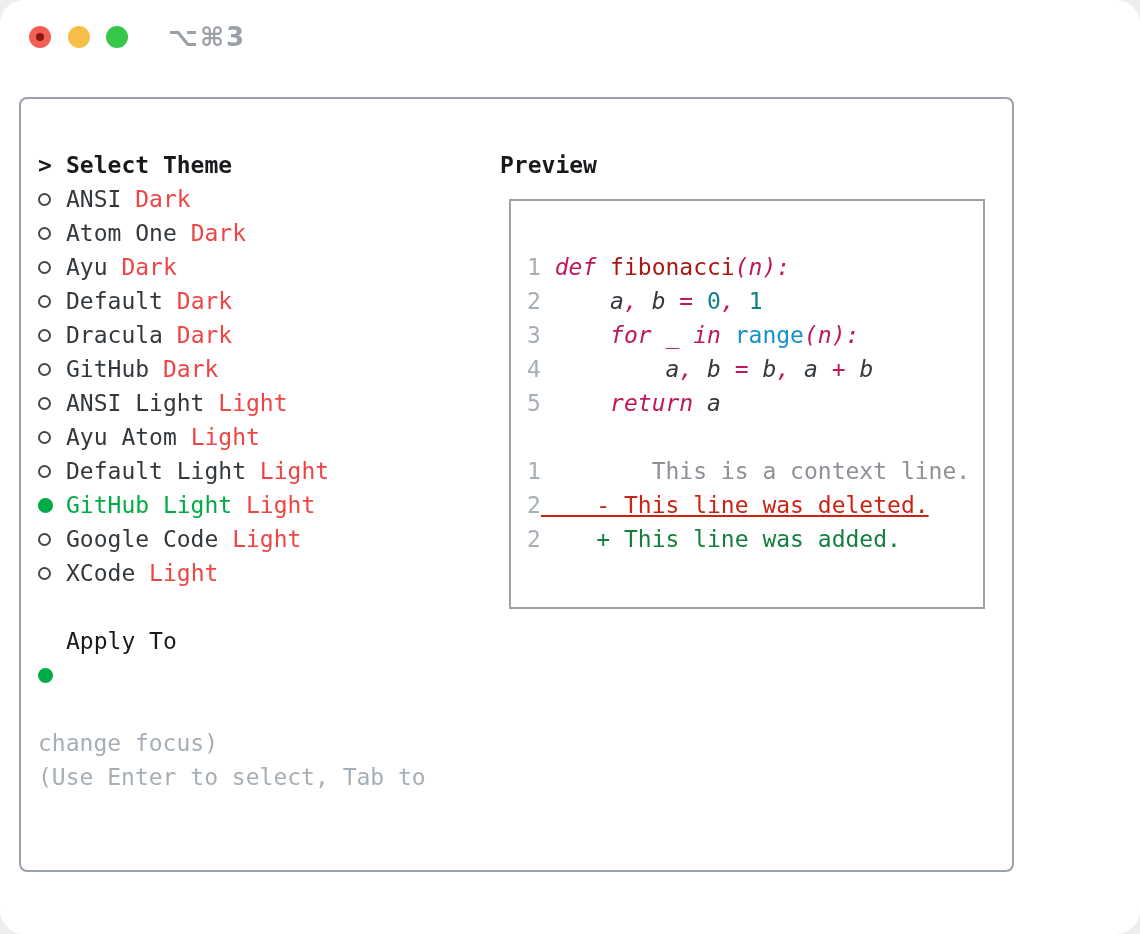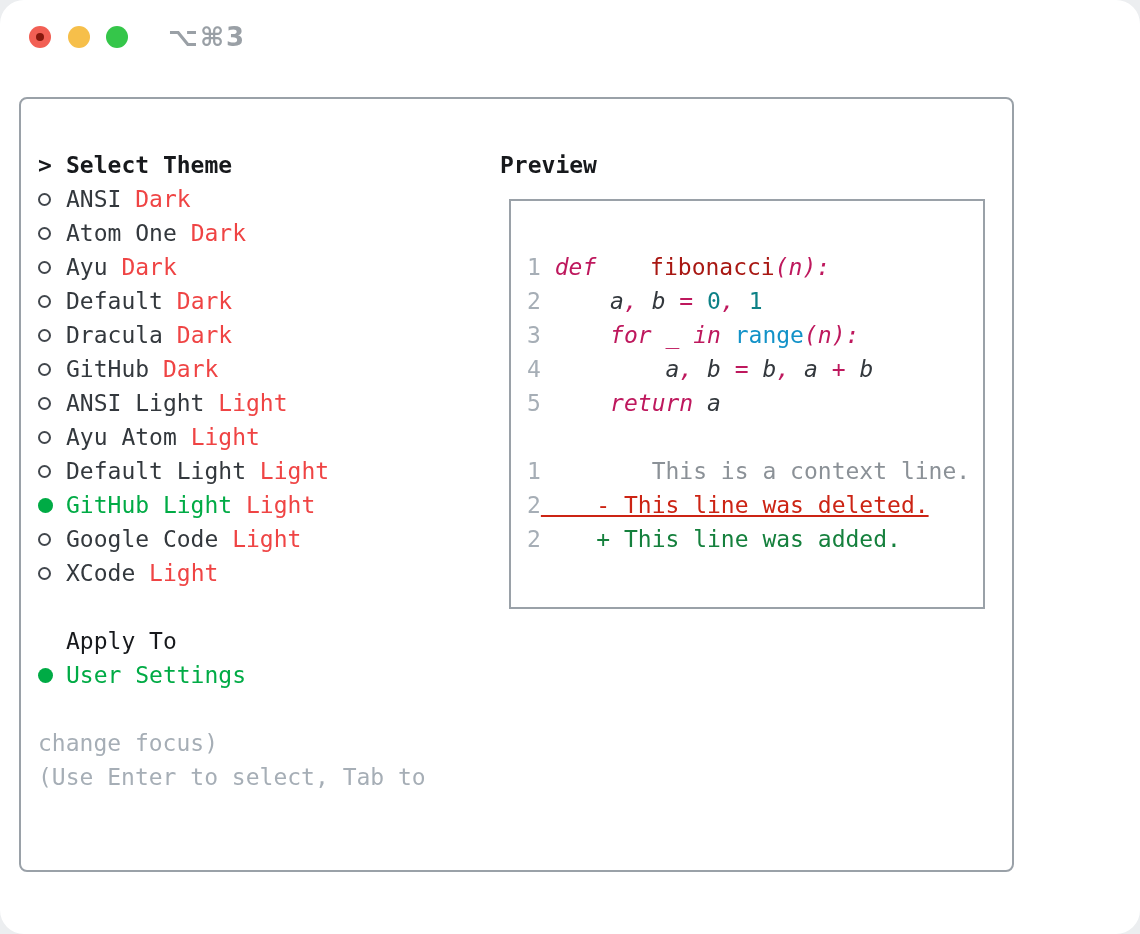--- a/index.html
+++ b/index.html
@@ -57,21 +57,21 @@
   }
   .preview-box {
     position:absolute; left:509px; top:199px; width:476px; height:410px;
     border:2px solid #9aa1a8; background:#ffffff;
   }
   .codepane { position:absolute; left:16px; top:49px; right:0; }
   .code-row { height:34px; display:flex; align-items:center; font-size:23px; white-space:pre; }
   .code-row span { white-space:pre; }
   .c-ln  { color:#a6aeb6; }
   .c-pl  { color:#be185d;font-style:italic; }
-  .c-fn  { color:#a81712;margin-left:40px; }
+  .c-fn  { color:#a81712; }
   .c-num { color:#0d8186; }
   .c-bi  { color:#1292c8; }
   .c-var { color:#33383d; font-style:italic; }
   .c-ctx { color:#8b9197; }
   .c-del { color:#cc2414;text-decoration:underline; }
   .c-add { color:#15803d; }
 </style>
 </head>
 <body>
 
@@ -180,21 +180,20 @@
     <div class="row"></div>
     <div class="row">
       <span class="marker"></span>
         <span class="subhdr">Apply To</span>
     </div>
     <div id="apply-list">
         <div class="row">
           <span class="marker">
             <span class="dot-filled"></span>
           </span>
-          <span class="item-name sel">User Settings</span>
         </div>
       </div>
     <div class="row"></div>
     <div id="help-text">
         <div class="help">change focus)</div>
         <div class="help">(Use Enter to select, Tab to</div>
       </div>
   </div>
 
   <div class="preview-title">Preview</div>

